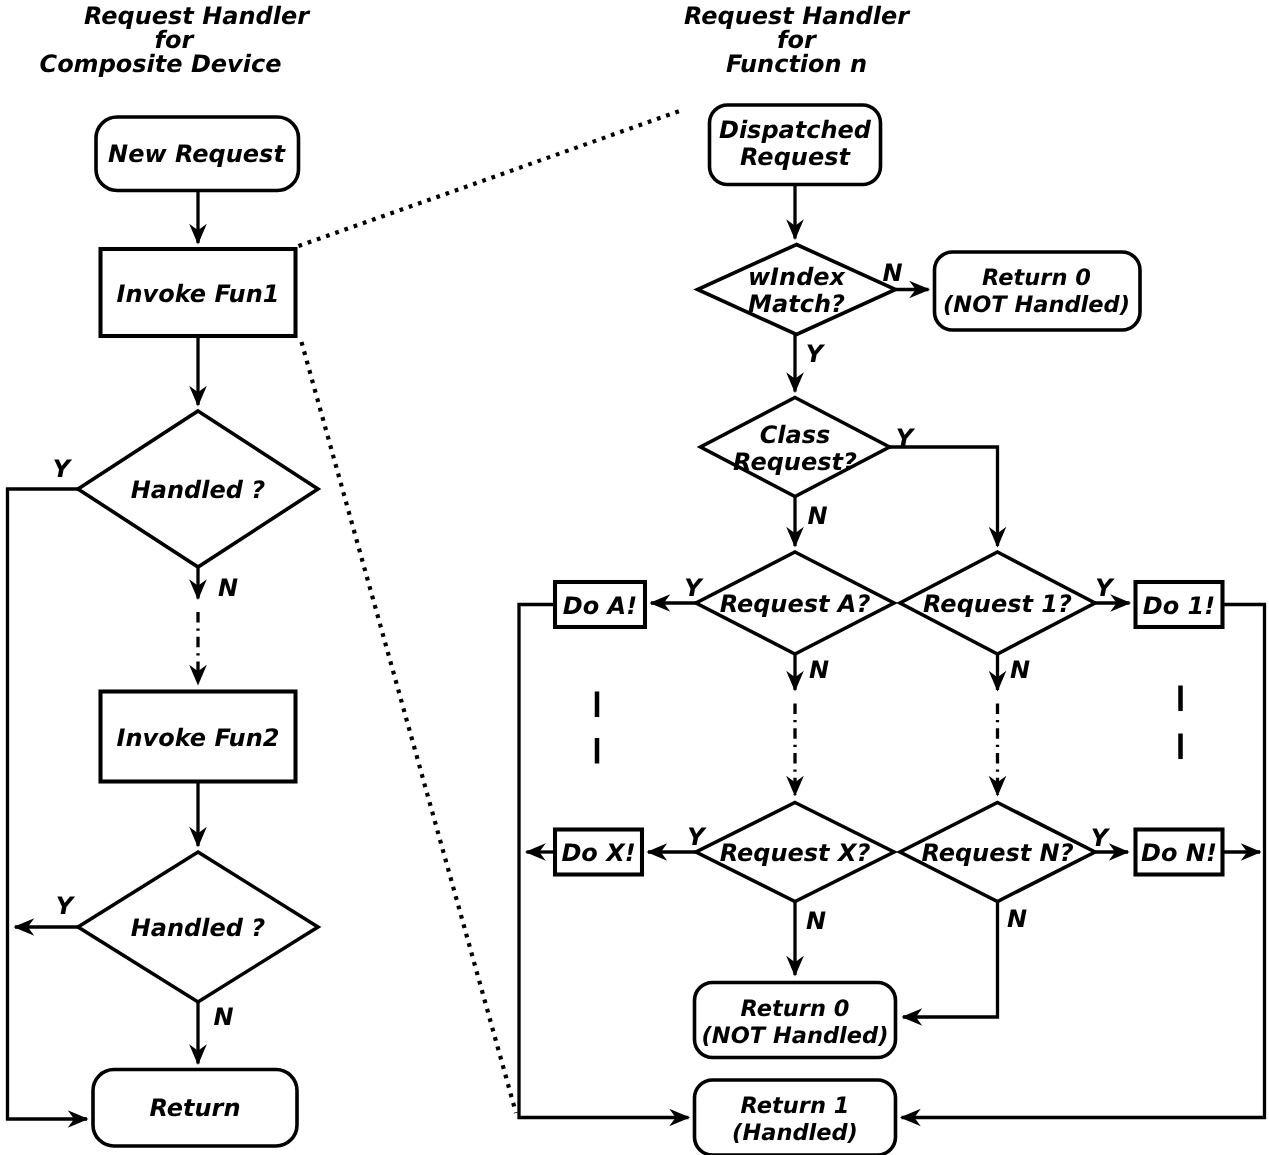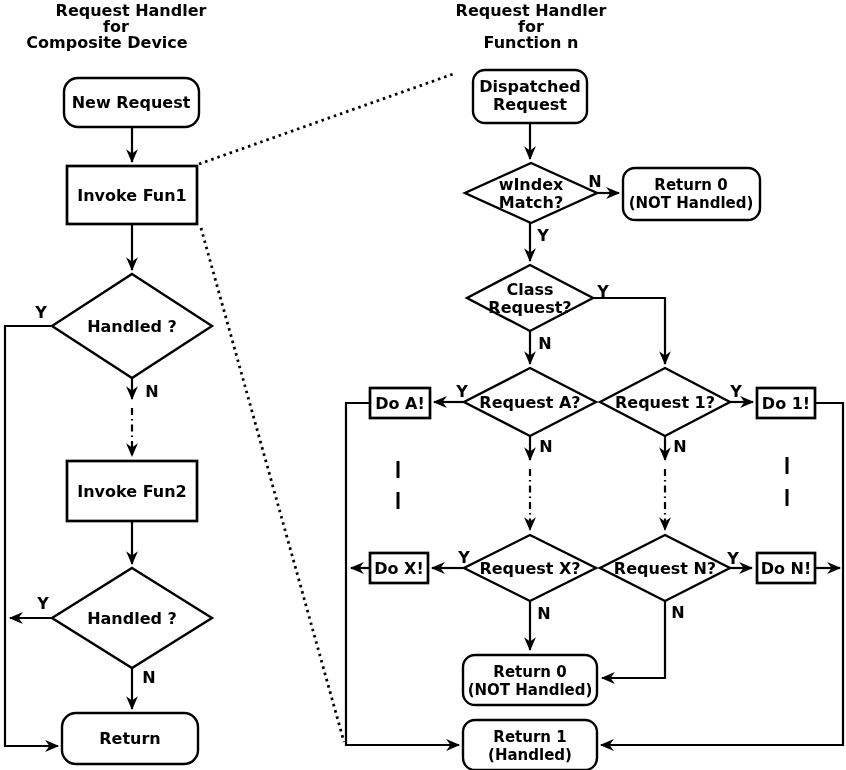--- a/index.html
+++ b/index.html
@@ -1,16 +1,16 @@
 <!DOCTYPE html>
 <html><head>
 <meta charset="utf-8">
 <style>
   html,body{margin:0;padding:0;background:#ffffff;}
-  .stage{width:846px;height:770px;position:relative;background:#ffffff;}
+  .stage{width:846px;height:770px;position:relative;background:#ffffff;font-style:italic;}
   svg{display:block;}
   text{
     font-family:"DejaVu Sans","Liberation Sans",sans-serif;
     font-weight:bold;
     font-size:16px;
     fill:#000;
     text-anchor:middle;
   }
   .t2{font-size:15px;}
   .shape{fill:#ffffff;stroke:#000000;stroke-width:2.4;}

